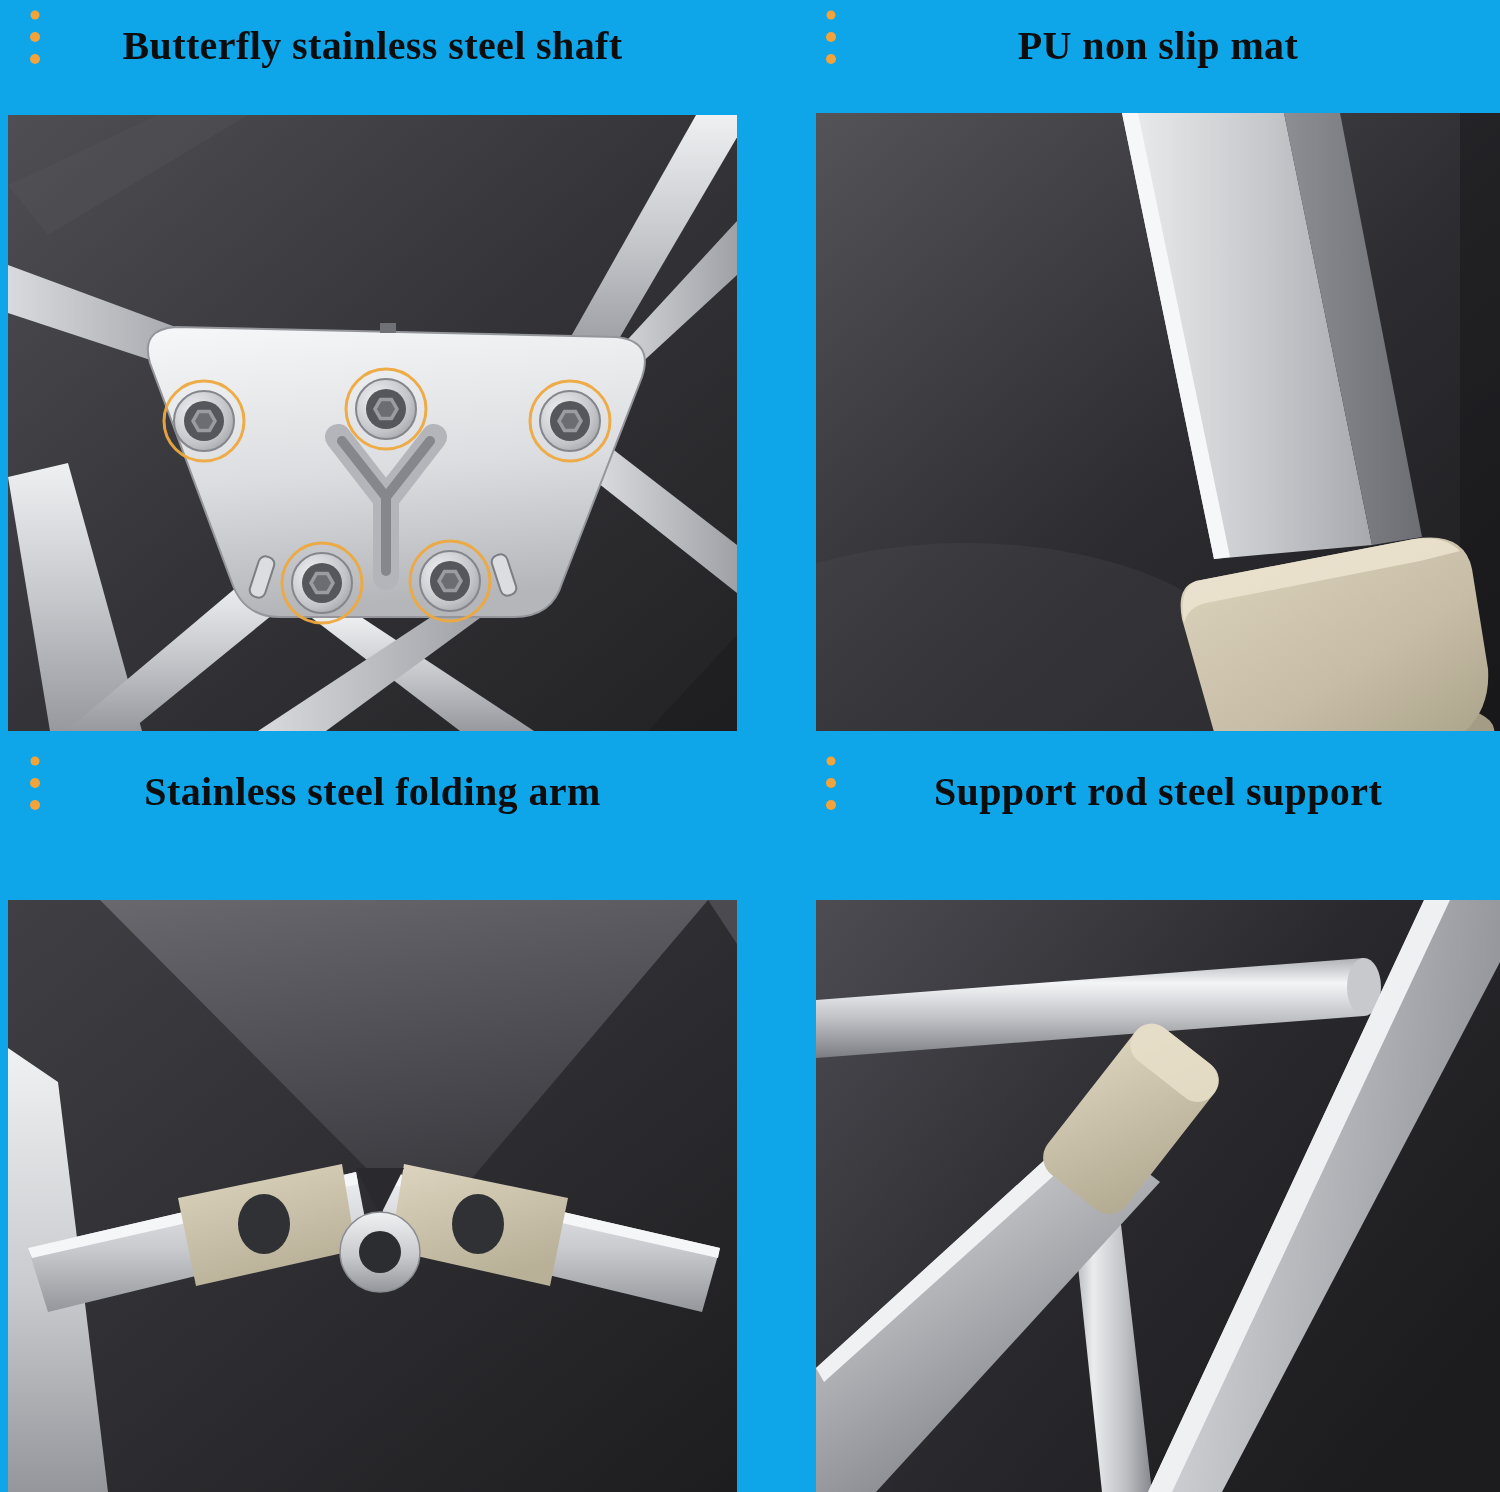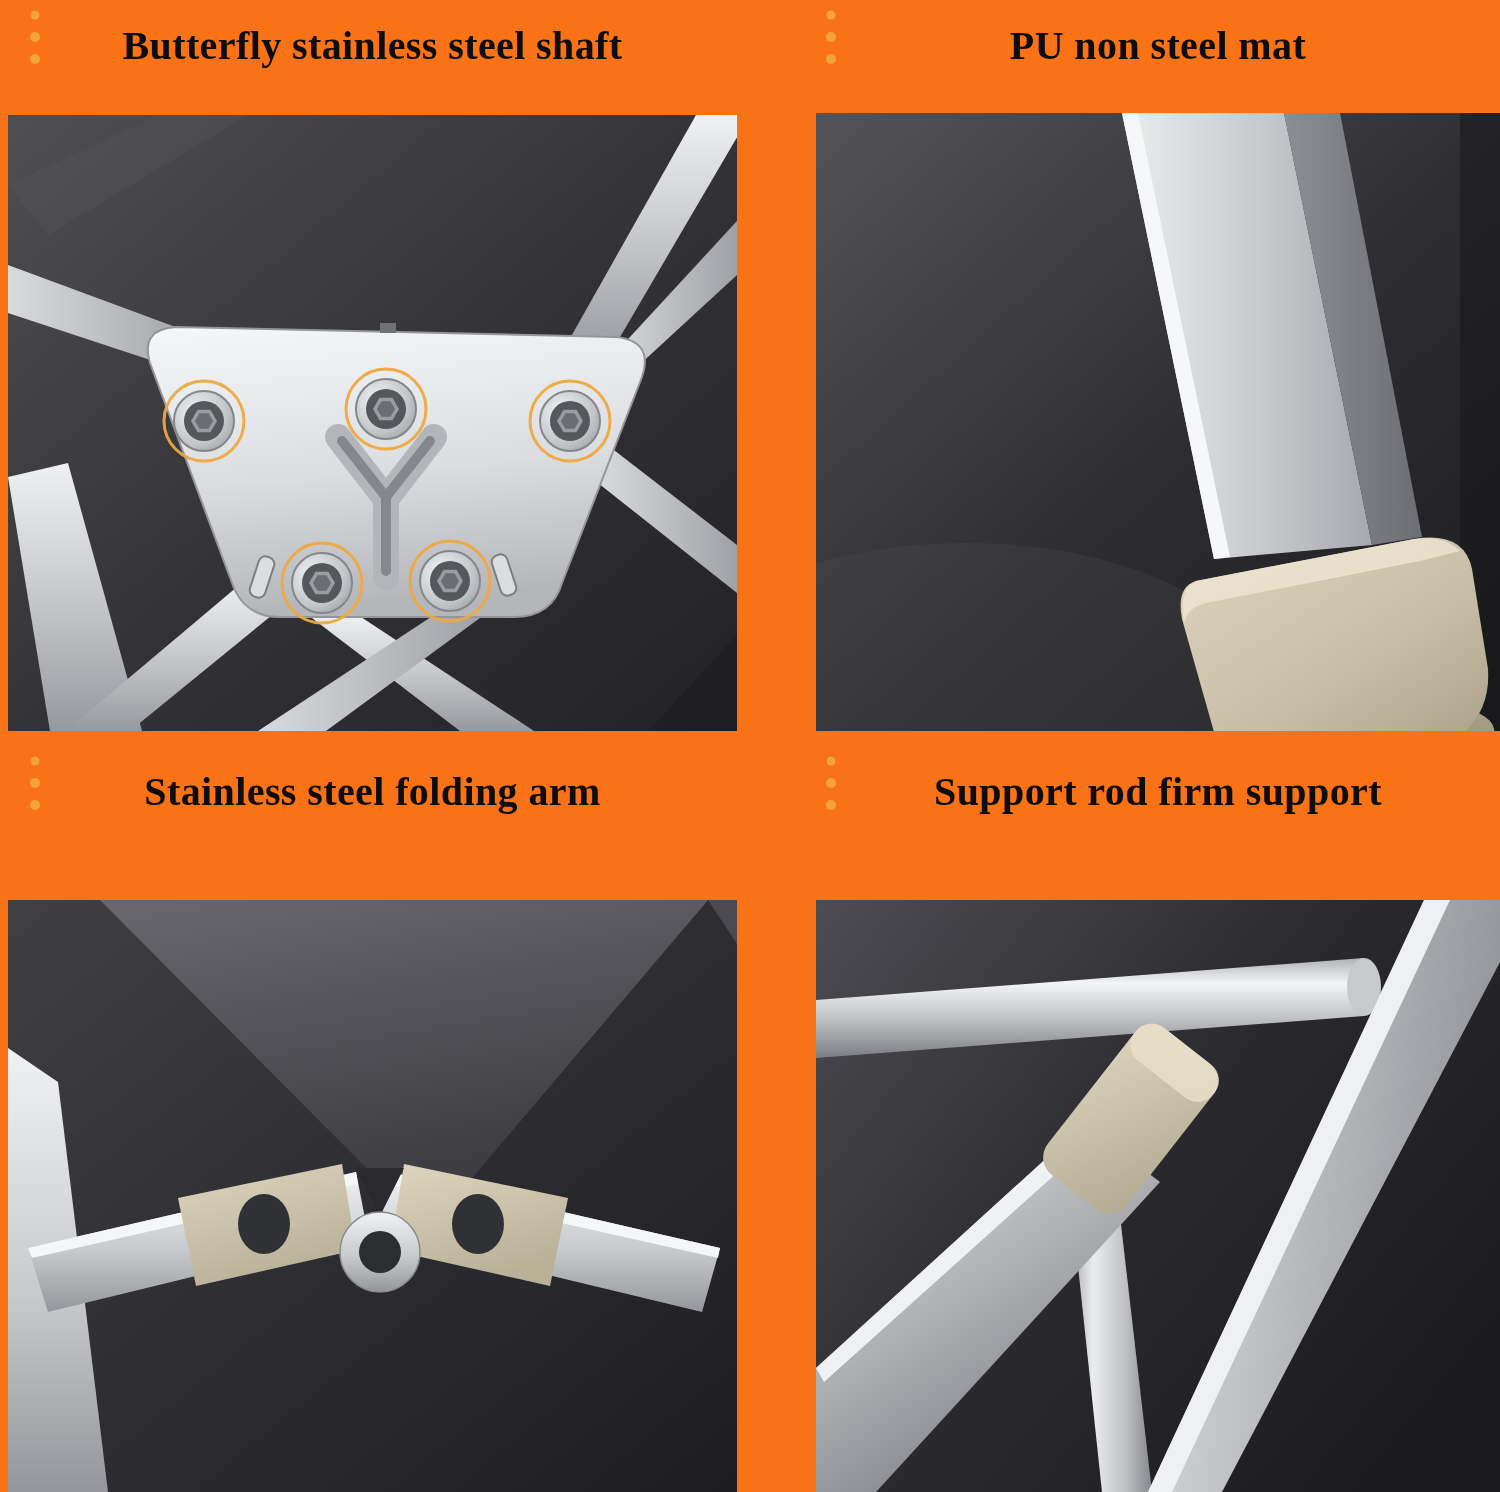--- a/index.html
+++ b/index.html
@@ -1,21 +1,21 @@
 <!DOCTYPE html>
 <html><head>
 <meta charset="utf-8">
 <style>
   * { margin:0; padding:0; box-sizing:border-box; }
   html,body { background:#ffffff; }
   body {
     width:1500px; height:1492px; position:relative; overflow:hidden;
     font-family:"Liberation Serif", serif;
   }
-  .page { position:absolute; inset:0; background:#f97316; }
+  .page { position:absolute; inset:0; background:#0ea5e9; }
   .caption { position:absolute; display:flex; align-items:center; justify-content:center; }
   .caption h2 {
     font-family:"Liberation Serif", serif;
     font-weight:bold; font-size:40px; color:#0d0d0d; letter-spacing:0.4px;
     text-align:center; white-space:nowrap;
   }
   .dots { position:absolute; top:2px; }
   .caption.leftcol .dots { left:28px; }
   .caption.rightcol .dots { left:8px; }
   .figure { position:absolute; overflow:hidden; background:#2a2a2d; }
@@ -34,21 +34,21 @@
     </svg>
     <h2>Butterfly stainless steel shaft</h2>
   </div>
 
   <div class="caption rightcol" style="left:816px; top:6px; width:684px; height:78px;">
     <svg class="dots" width="14" height="60" viewBox="0 0 14 60">
       <circle cx="7" cy="7" r="4.5" fill="#F2A43B"></circle>
       <circle cx="7" cy="29" r="5" fill="#F2A43B"></circle>
       <circle cx="7" cy="51" r="5" fill="#F2A43B"></circle>
     </svg>
-    <h2>PU non steel mat</h2>
+    <h2>PU non slip mat</h2>
   </div>
 
   <figure class="figure" style="left:8px; top:115px; width:729px; height:616px;">
     <svg viewBox="0 0 729 616" preserveAspectRatio="none">
       <defs>
         <linearGradient id="g1bg" x1="0" y1="0" x2="1" y2="1">
           <stop offset="0" stop-color="#4e4e53"></stop>
             <stop offset="0.5" stop-color="#343438"></stop>
             <stop offset="1" stop-color="#222225"></stop>
         </linearGradient>
@@ -166,21 +166,21 @@
     </svg>
     <h2>Stainless steel folding arm</h2>
   </div>
 
   <div class="caption rightcol" style="left:816px; top:752px; width:684px; height:78px;">
     <svg class="dots" width="14" height="60" viewBox="0 0 14 60">
       <circle cx="7" cy="7" r="4.5" fill="#F2A43B"></circle>
       <circle cx="7" cy="29" r="5" fill="#F2A43B"></circle>
       <circle cx="7" cy="51" r="5" fill="#F2A43B"></circle>
     </svg>
-    <h2>Support rod firm support</h2>
+    <h2>Support rod steel support</h2>
   </div>
 
   <figure class="figure" style="left:8px; top:900px; width:729px; height:592px;">
     <svg viewBox="0 0 729 592" preserveAspectRatio="none">
       <defs>
         <linearGradient id="g3bg" x1="0" y1="0" x2="1" y2="1">
           <stop offset="0" stop-color="#3f3f44"></stop>
             <stop offset="1" stop-color="#1d1d20"></stop>
         </linearGradient>
         <linearGradient id="g3tri" x1="0" y1="0" x2="0.3" y2="1">

